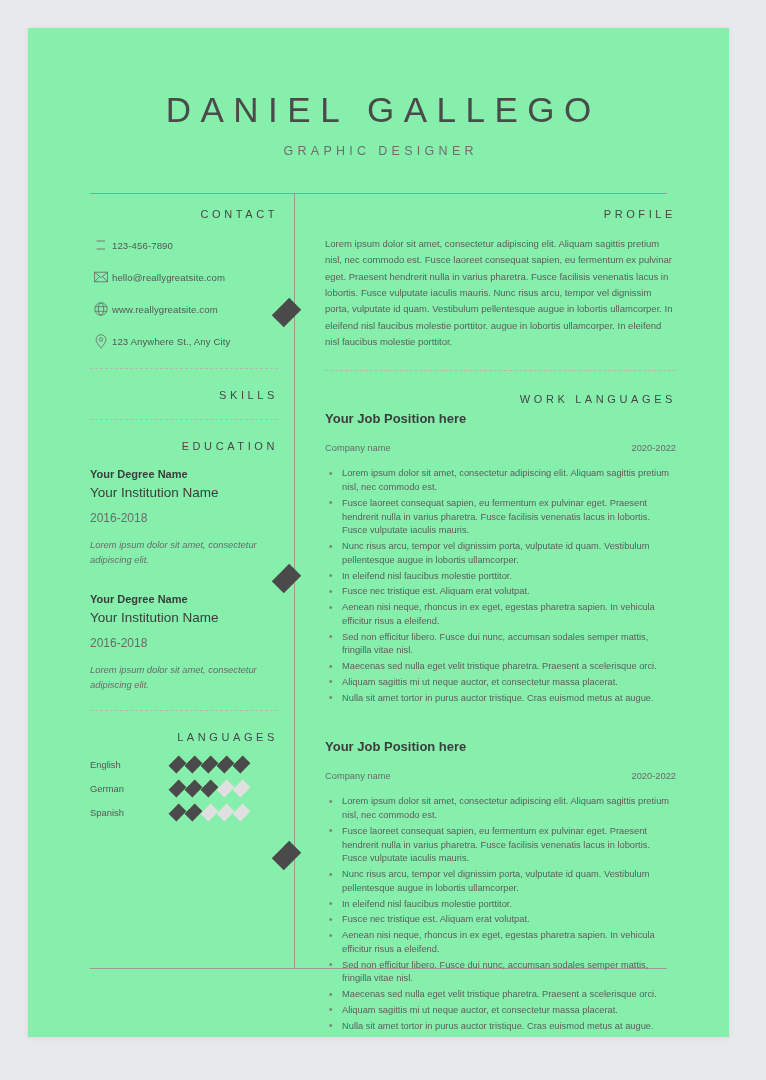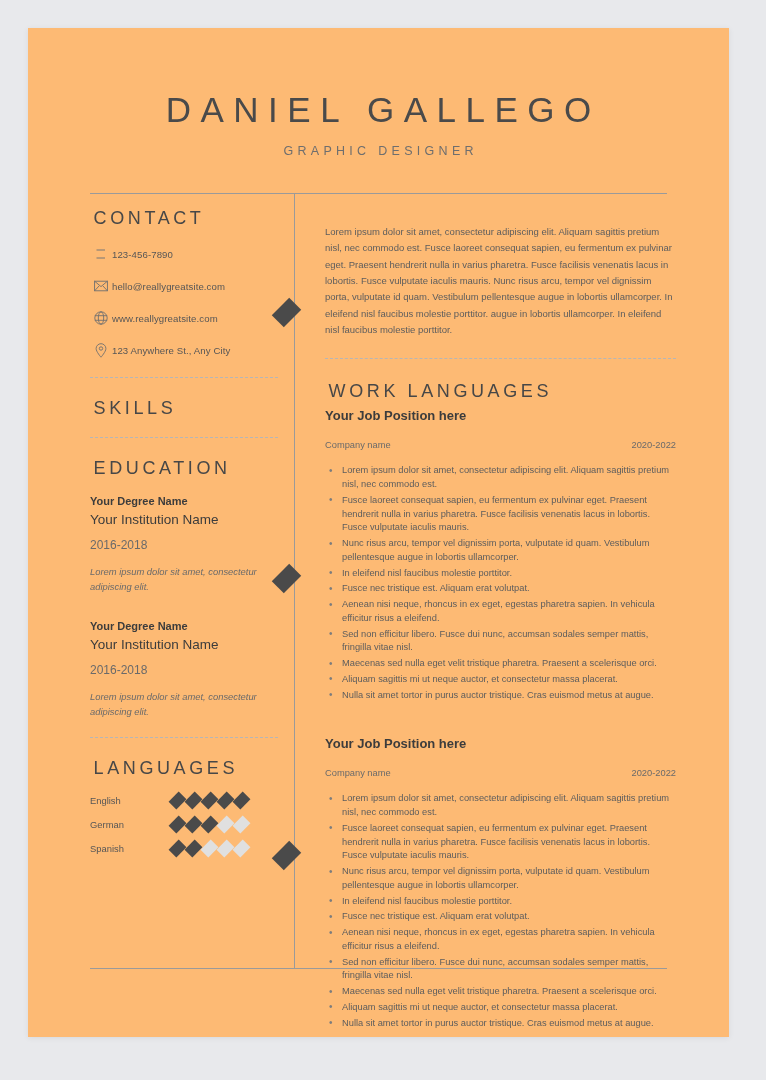--- a/index.html
+++ b/index.html
@@ -11,21 +11,21 @@
     font-family: "Liberation Sans", sans-serif;
     overflow: hidden;
   }
 
   .page {
     position: absolute;
     left: 28px;
     top: 28px;
     width: 701px;
     height: 1009px;
-    background: #fdba74;
+    background: #86efac;
     box-shadow: 0 1px 6px rgba(0,0,0,0.07);
   }
 
   
   .header { padding-top: 62px; text-align: center; }
 
   .name {
     font-size: 35px;
     letter-spacing: 9.5px;
     color: #4a4a4a;
@@ -90,25 +90,26 @@
     left: 62px;
     width: 188px;
   }
   .col-right {
     position: absolute;
     left: 297px;
     width: 351px;
   }
 
   .section-title {
-    font-size: 18px;
+    font-size: 11px;
     letter-spacing: 3.6px;
     color: #474747;
     font-weight: 400;
     text-indent: 3.6px;
+    text-align: right;
   }
   .col-left .section-title { margin-bottom: 16px; }
 
   .dashed {
     border: 0;
     border-top: 1px dashed #b6b6b6;
     margin: 18px 0 20px 0;
   }
   .col-right .dashed { margin: 20px 0 22px 0; }
 
@@ -372,20 +373,21 @@
               <span class="rhomb off"></span>
             </span>
         </div>
       </div>
 
     </div>
 
     <div class="col-right">
 
       <div>
+        <div class="section-title">PROFILE</div>
         <div class="profile-text">Lorem ipsum dolor sit amet, consectetur adipiscing elit. Aliquam sagittis pretium nisl, nec commodo est. Fusce laoreet consequat sapien, eu fermentum ex pulvinar eget. Praesent hendrerit nulla in varius pharetra. Fusce facilisis venenatis lacus in lobortis. Fusce vulputate iaculis mauris. Nunc risus arcu, tempor vel dignissim porta, vulputate id quam. Vestibulum pellentesque augue in lobortis ullamcorper. In eleifend nisl faucibus molestie porttitor.   augue in lobortis ullamcorper. In eleifend nisl faucibus molestie porttitor.</div>
       </div>
 
       <hr class="dashed">
 
       <div>
         <div class="section-title">WORK LANGUAGES</div>
 
         <div class="job">
           <div class="job-position">Your Job Position here</div>

